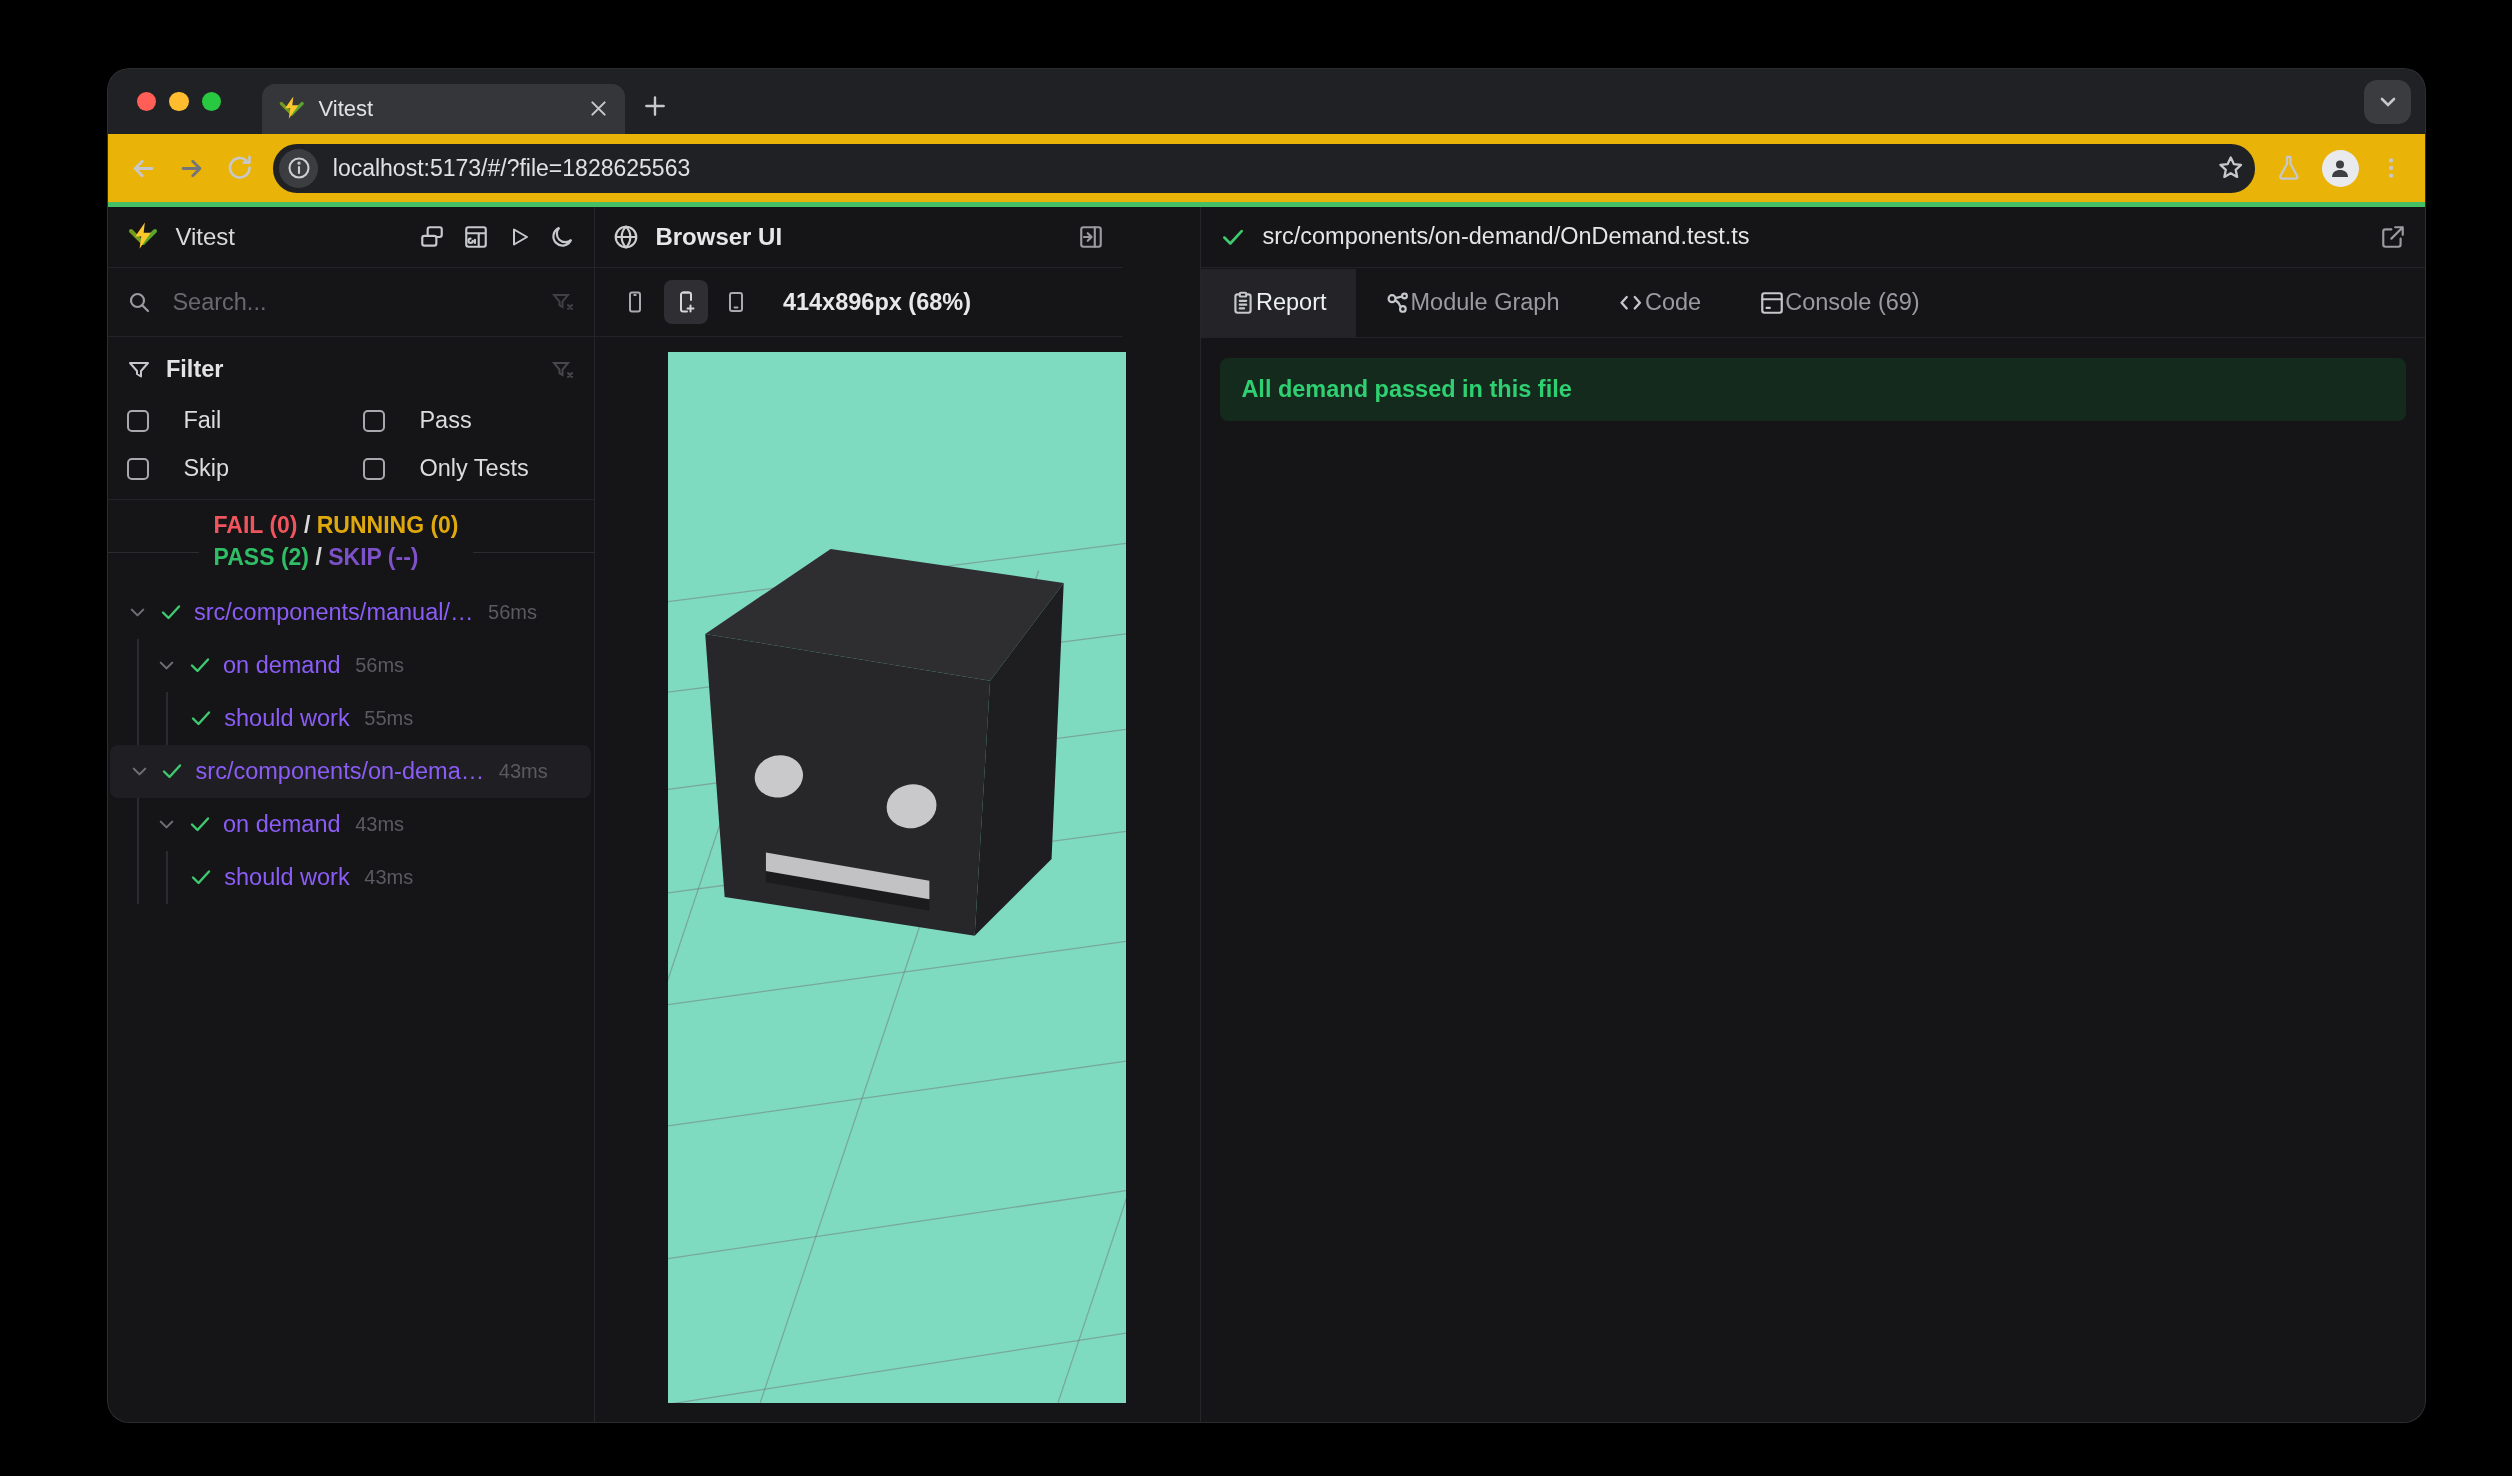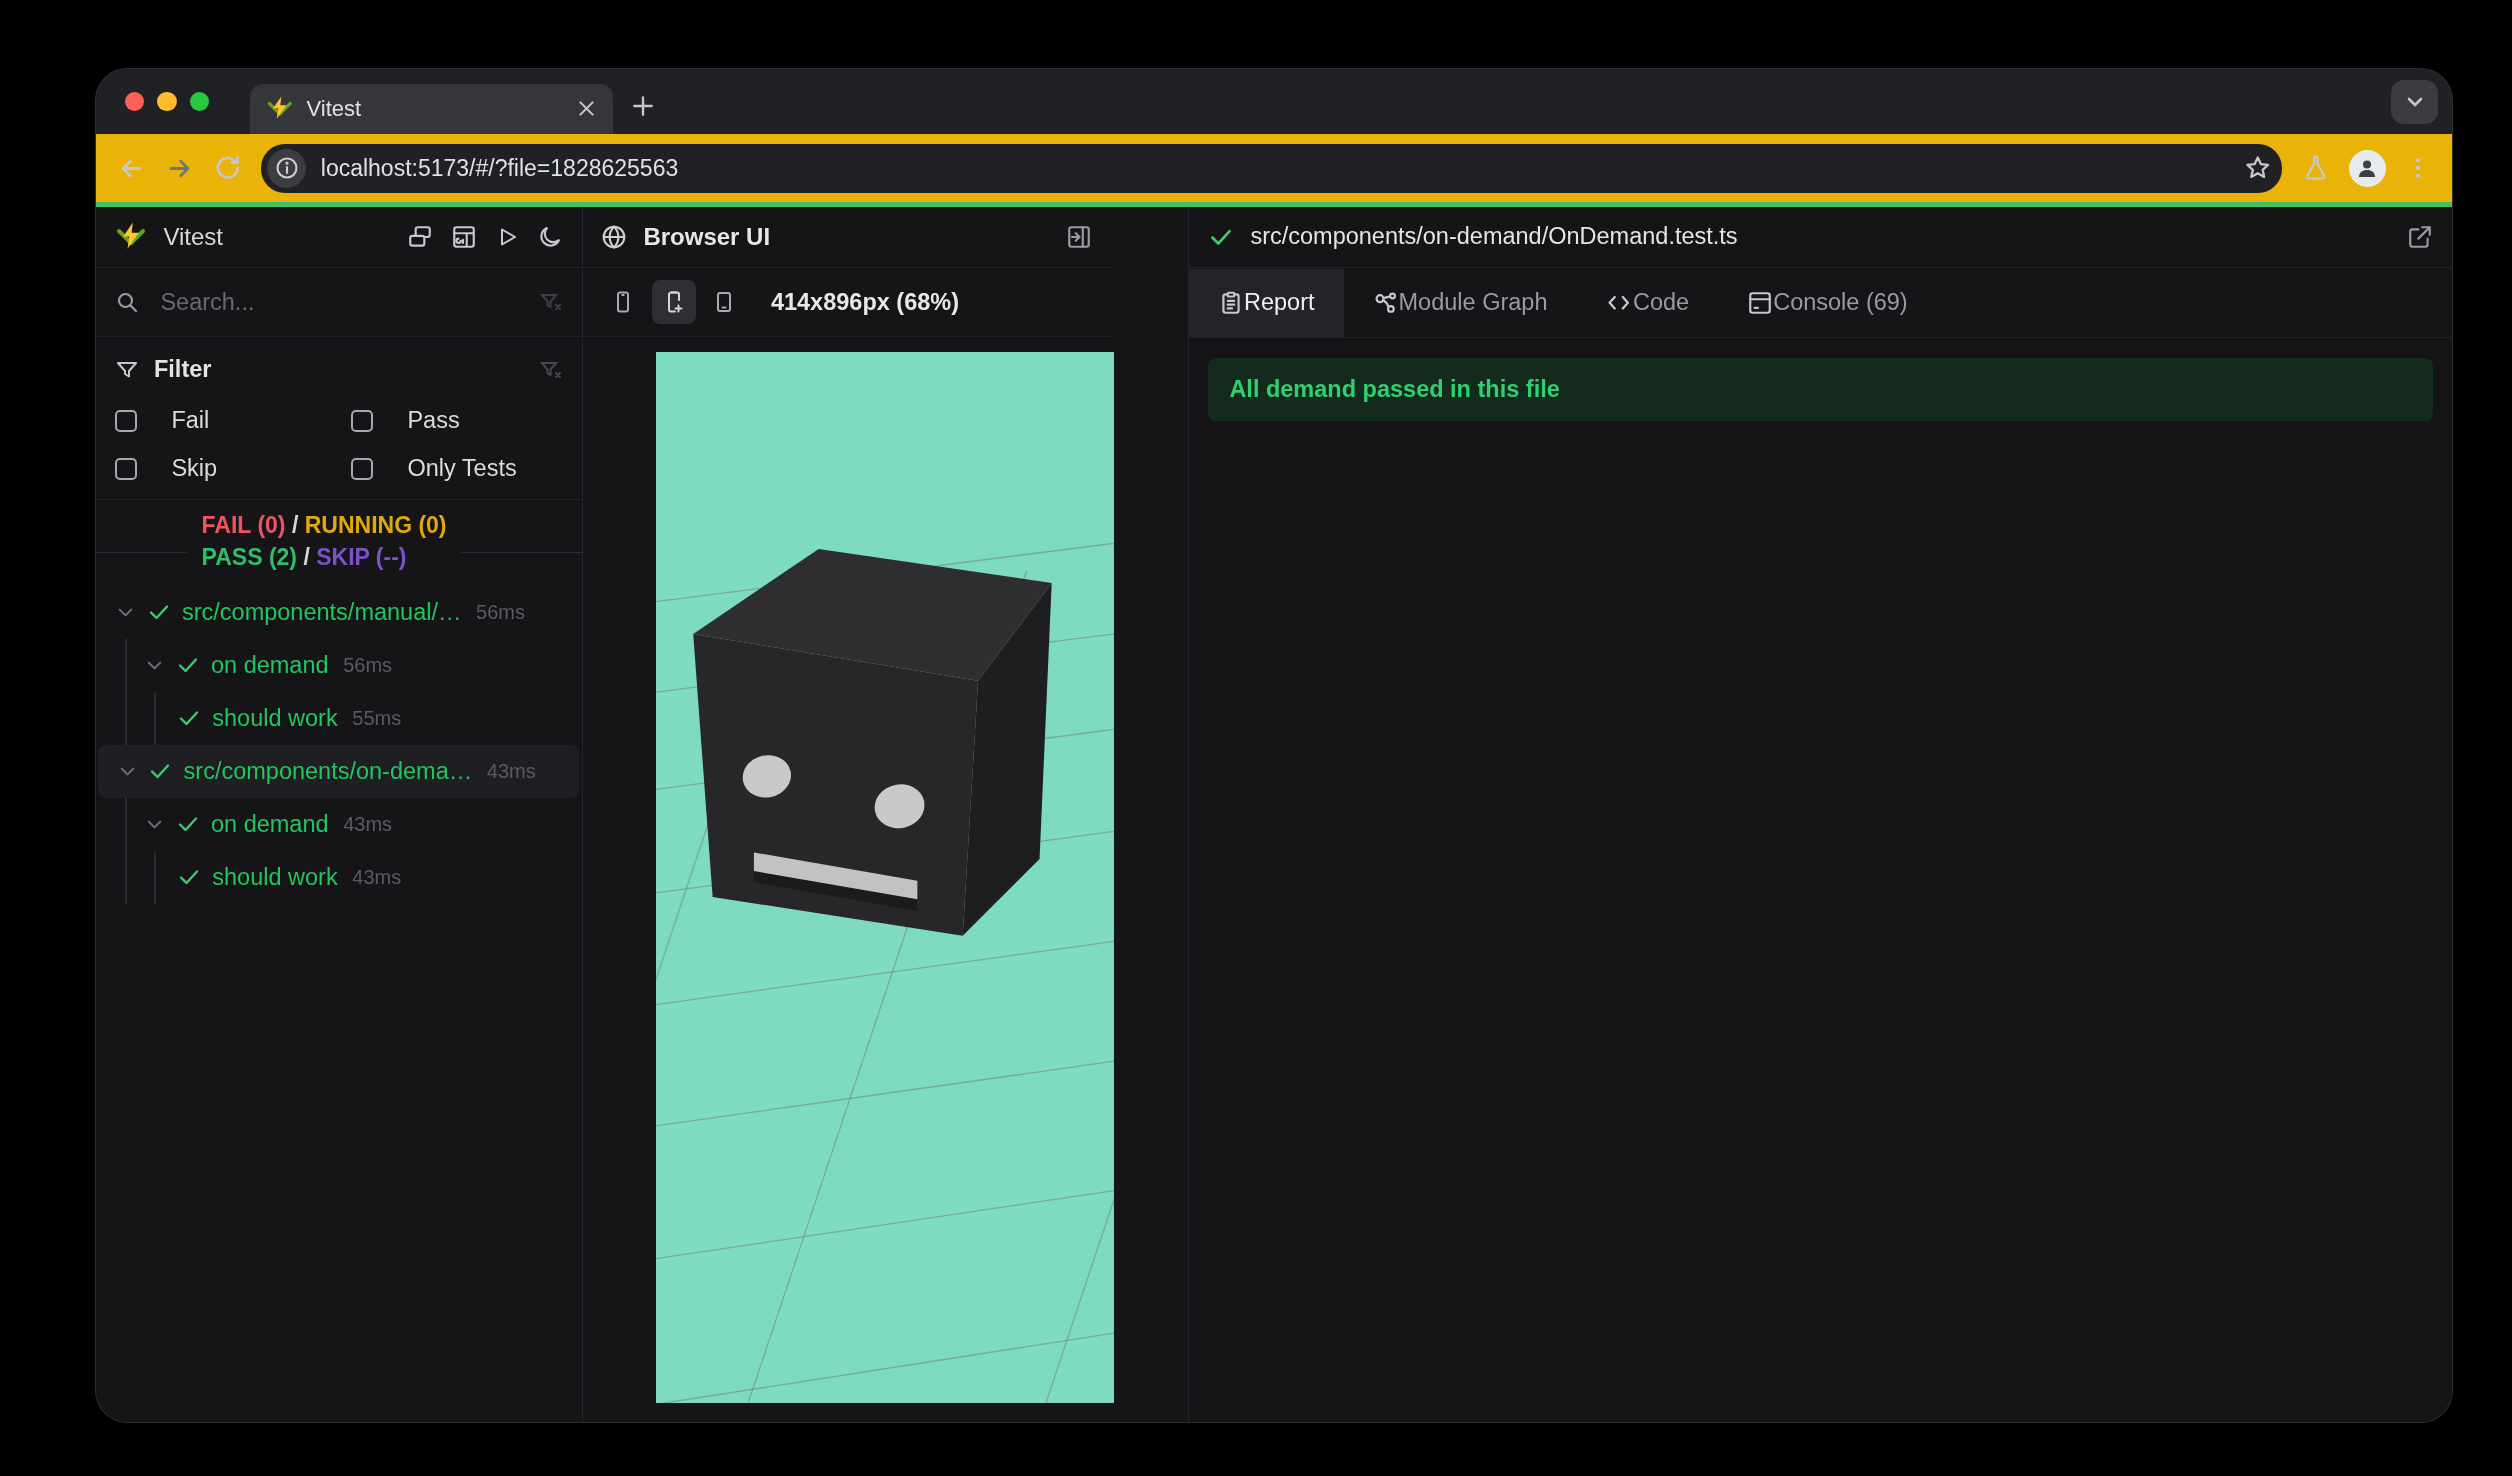--- a/index.html
+++ b/index.html
@@ -1,18 +1,18 @@
 <!DOCTYPE html>
 <html style="font-size:13px"><head>
 <meta charset="utf-8">
 <style>
   html,body{margin:0;padding:0;background:#000;width:2512px;height:1476px;overflow:hidden;
     font-family:"Liberation Sans",sans-serif;-webkit-font-smoothing:antialiased;}
-  .window{position:absolute;left:96px;top:69px;width:2317px;height:1353px;background:#202124;
-    border-radius:31px;overflow:hidden;box-shadow:0 0 0 0.8px #3a3b3e;padding-left:39px;}
+  .window{position:absolute;left:108px;top:69px;width:2317px;height:1353px;background:#202124;
+    border-radius:21px;overflow:hidden;box-shadow:0 0 0 0.8px #3a3b3e;}
   
   .tabstrip{position:absolute;left:0;top:0;width:100%;height:65px;background:#202124;}
   .lights{position:absolute;left:29px;top:23px;display:flex;gap:13px;}
   .light{width:19.4px;height:19.4px;border-radius:50%;}
   .tab{position:absolute;left:154px;top:14.6px;width:363px;height:50px;background:#35363a;
     border-radius:13px 13px 0 0;display:flex;align-items:center;padding:0 16px;box-sizing:border-box;gap:13px;}
   .tab-title{font-size:22px;color:#dfe1e5;flex:1;}
   .icon{display:inline-flex;align-items:center;justify-content:center;color:#c6c8cc;}
   .icon svg{display:block;}
   .newtab-btn{position:absolute;left:534px;top:24px;color:#c6c8cc;}
@@ -56,21 +56,21 @@
   .stats .lines{position:absolute;left:91px;top:8px;background:#151518;padding:0 14.6px;
     font-size:23px;font-weight:700;line-height:32px;white-space:nowrap;}
   .c-fail{color:#f0545c;} .c-run{color:#dfa90e;} .c-pass{color:#2fbe66;} .c-skip{color:#7d52c9;}
   .c-sep{color:#d9d9da;}
   .tree{position:absolute;left:0;top:379px;right:0;bottom:0;}
   .trow{position:relative;height:53px;display:flex;align-items:center;box-sizing:border-box;}
   .trow.selected{background:#1f1f23;border-radius:8px;margin:0 3.2px 0 1.6px;}
   .trow .guide{position:absolute;top:0;bottom:0;width:1.6px;background:#2a2a2f;}
   .t-chevron{color:#6f6f75;margin-right:9.7px;}
   .t-check{color:#3fca6f;margin-right:11.3px;}
-  .t-label{font-size:23.5px;color:#22c55e;white-space:nowrap;}
+  .t-label{font-size:23.5px;color:#8b5cf6;white-space:nowrap;}
   .t-time{font-size:20px;color:#5a5a60;margin-left:14.6px;}
   .d0{padding-left:18px;} .d1{padding-left:47px;} .d2{padding-left:81px;text-align:center;}
   
   .dev-btn{width:44px;height:44px;border-radius:8px;display:flex;align-items:center;justify-content:center;
     color:#a9a9ae;margin-right:6.5px;}
   .dev-btn.active{background:#2e2e33;color:#d6d6d8;}
   .vp-label{font-size:23.5px;font-weight:700;color:#e8e8ea;margin-left:18px;}
   .viewport{position:absolute;left:74px;top:145px;width:458px;height:1051px;background:#7fdbbf;overflow:hidden;}
   
   .filepath{font-size:23.5px;color:#e5e5e5;flex:1;white-space:nowrap;overflow:hidden;}

